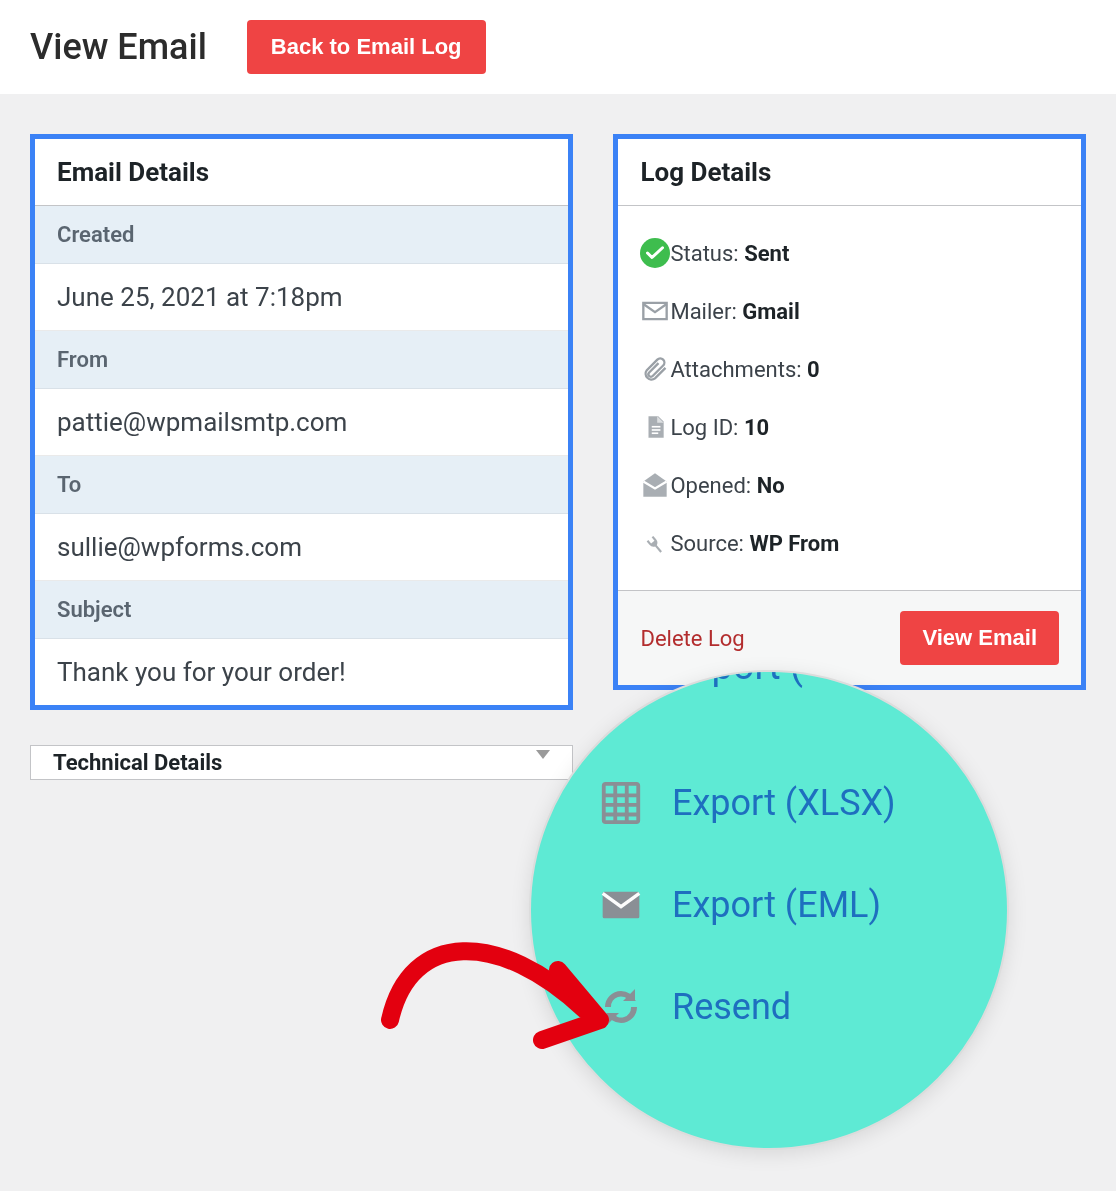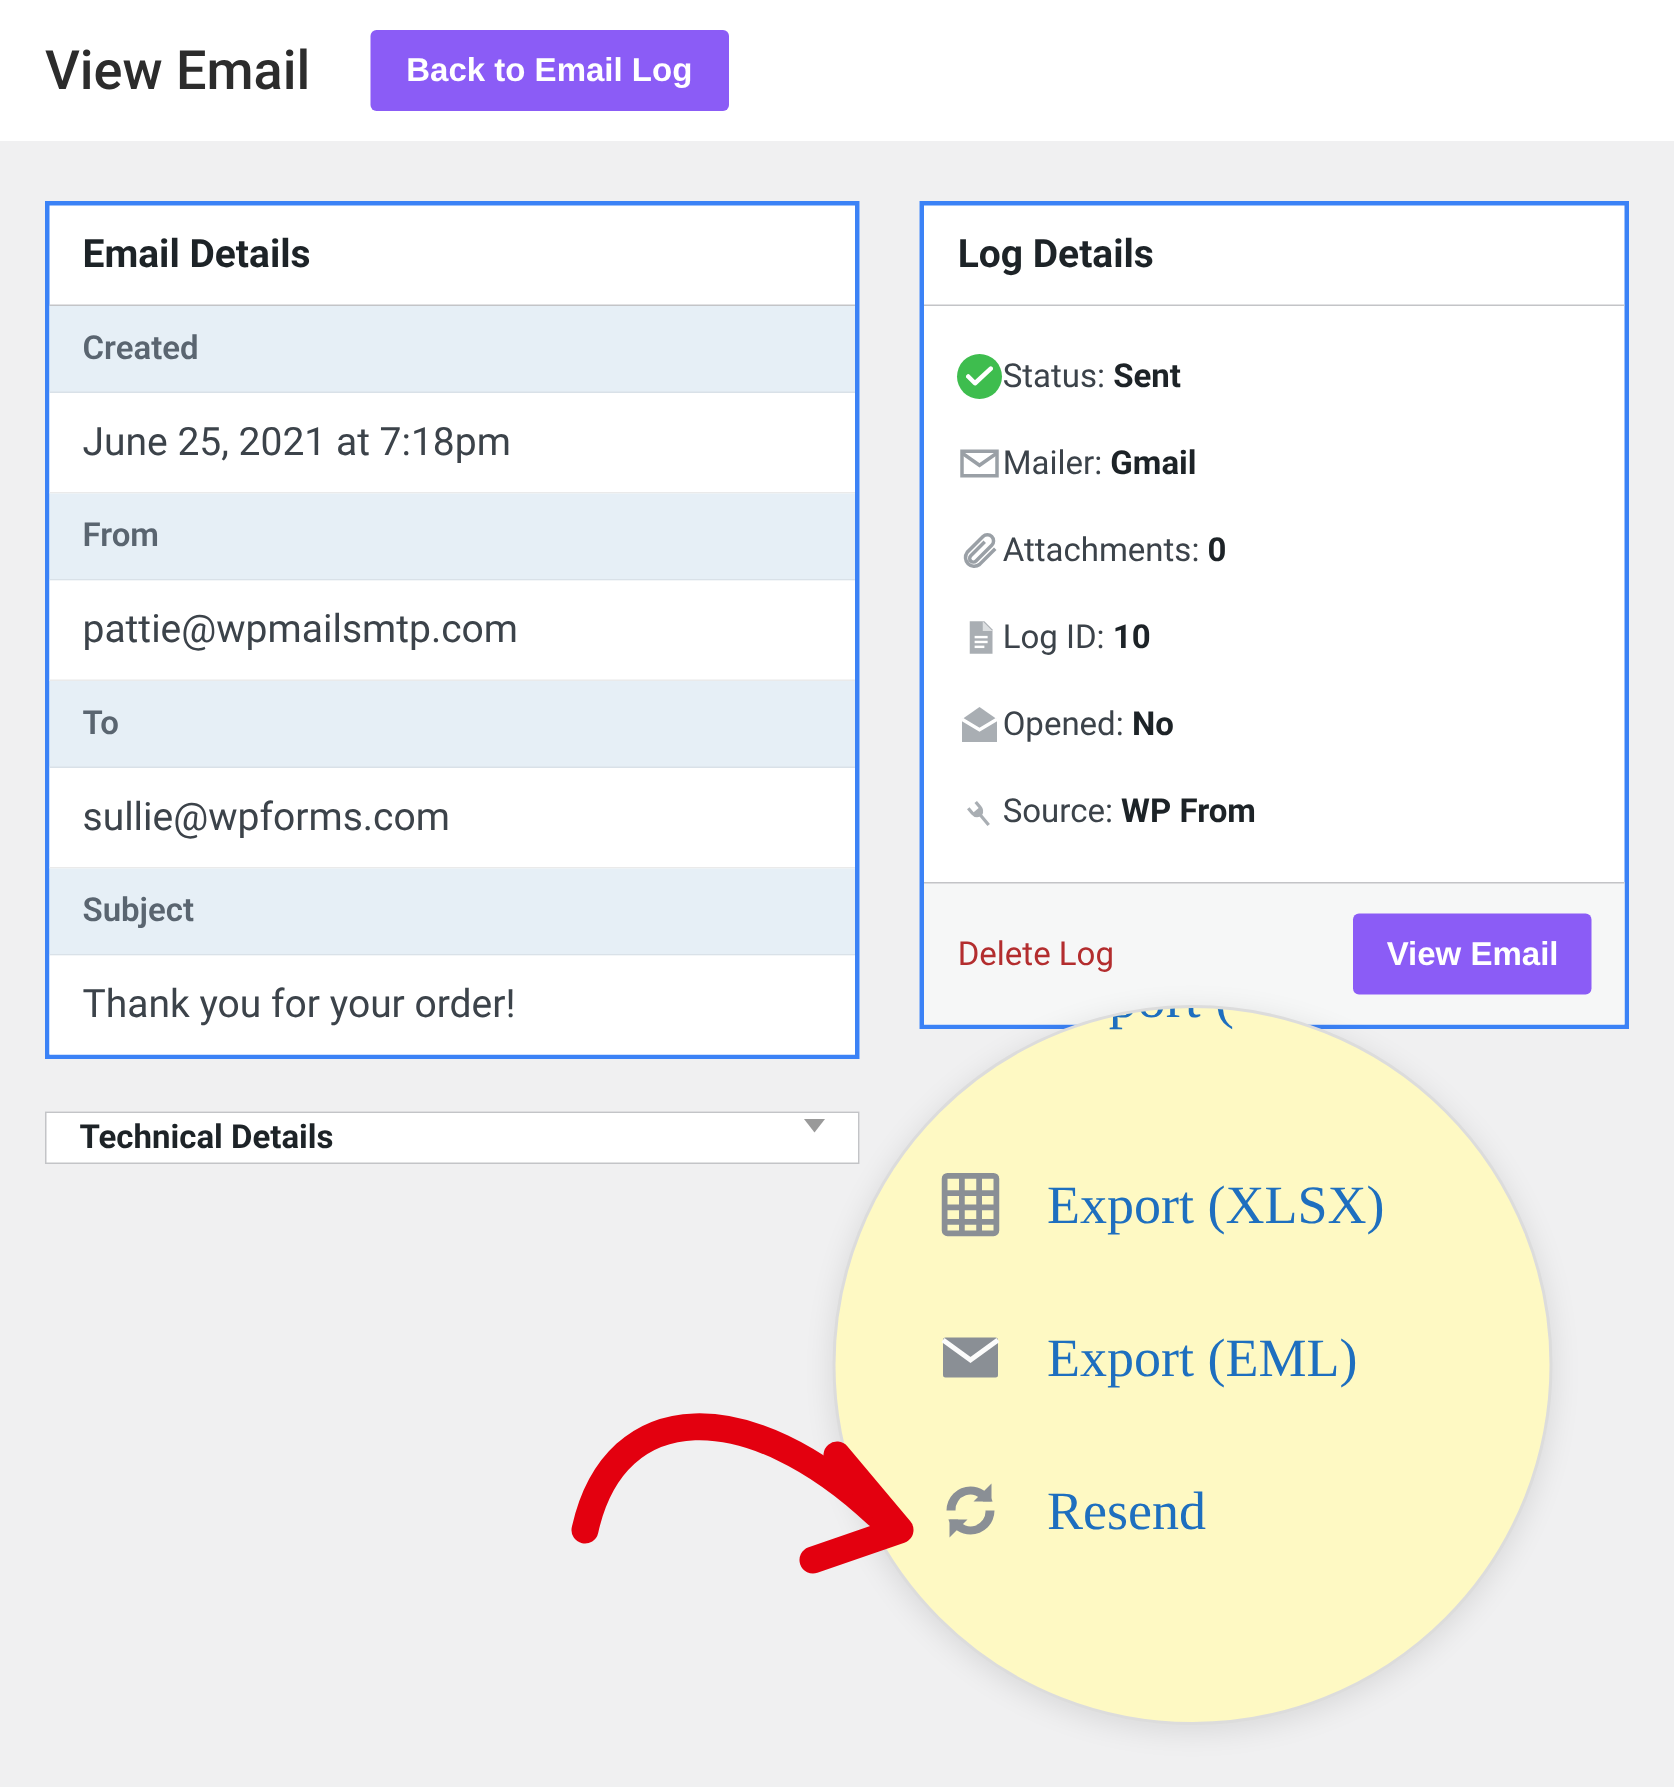--- a/index.html
+++ b/index.html
@@ -20,42 +20,42 @@
     display: flex;
     align-items: center;
     gap: 40px;
   }
   .header h1 {
     font-size: 36px;
     font-weight: 500;
     color: #2c2c2c;
   }
   .btn-primary {
-    background: #8b5cf6;
+    background: #ef4444;
     color: #fff;
     border: none;
     padding: 14px 24px;
     font-size: 22px;
     font-weight: 600;
     border-radius: 4px;
     cursor: pointer;
   }
 
   .content {
     padding: 40px 30px;
     display: flex;
     gap: 40px;
     align-items: flex-start;
   }
   .col-left { flex: 1.15; }
   .col-right { flex: 1; display: flex; flex-direction: column; gap: 45px; }
 
   .panel {
     background: #fff;
-    border: 3px solid #3b82f6;
+    border: 5px solid #3b82f6;
   }
   .panel-header {
     padding: 18px 22px;
     font-size: 26px;
     font-weight: 700;
     border-bottom: 1px solid #c3c4c7;
     color: #1d2327;
   }
   .row-label {
     background: #e6eff6;
@@ -128,30 +128,29 @@
   }
   .delete-link {
     color: #b32d2e;
     font-size: 22px;
     cursor: pointer;
   }
 
   
   .magnify {
     position: absolute;
-    left: 555px;
+    left: 529px;
     top: 670px;
     width: 480px;
     height: 480px;
     border-radius: 50%;
-    background: #fef9c3;
+    background: #5eead4;
     border: 2px solid #dcdcdc;
     box-shadow: 0 4px 20px rgba(0,0,0,0.10);
     overflow: hidden;
-    font-family: Liberation Serif, serif;
   }
   .magnify-inner {
     padding-left: 65px;
     padding-top: 0;
   }
   .magnify-top-cut {
     font-size: 38px;
     color: #1e6fbf;
     font-weight: 400;
     position: absolute;

